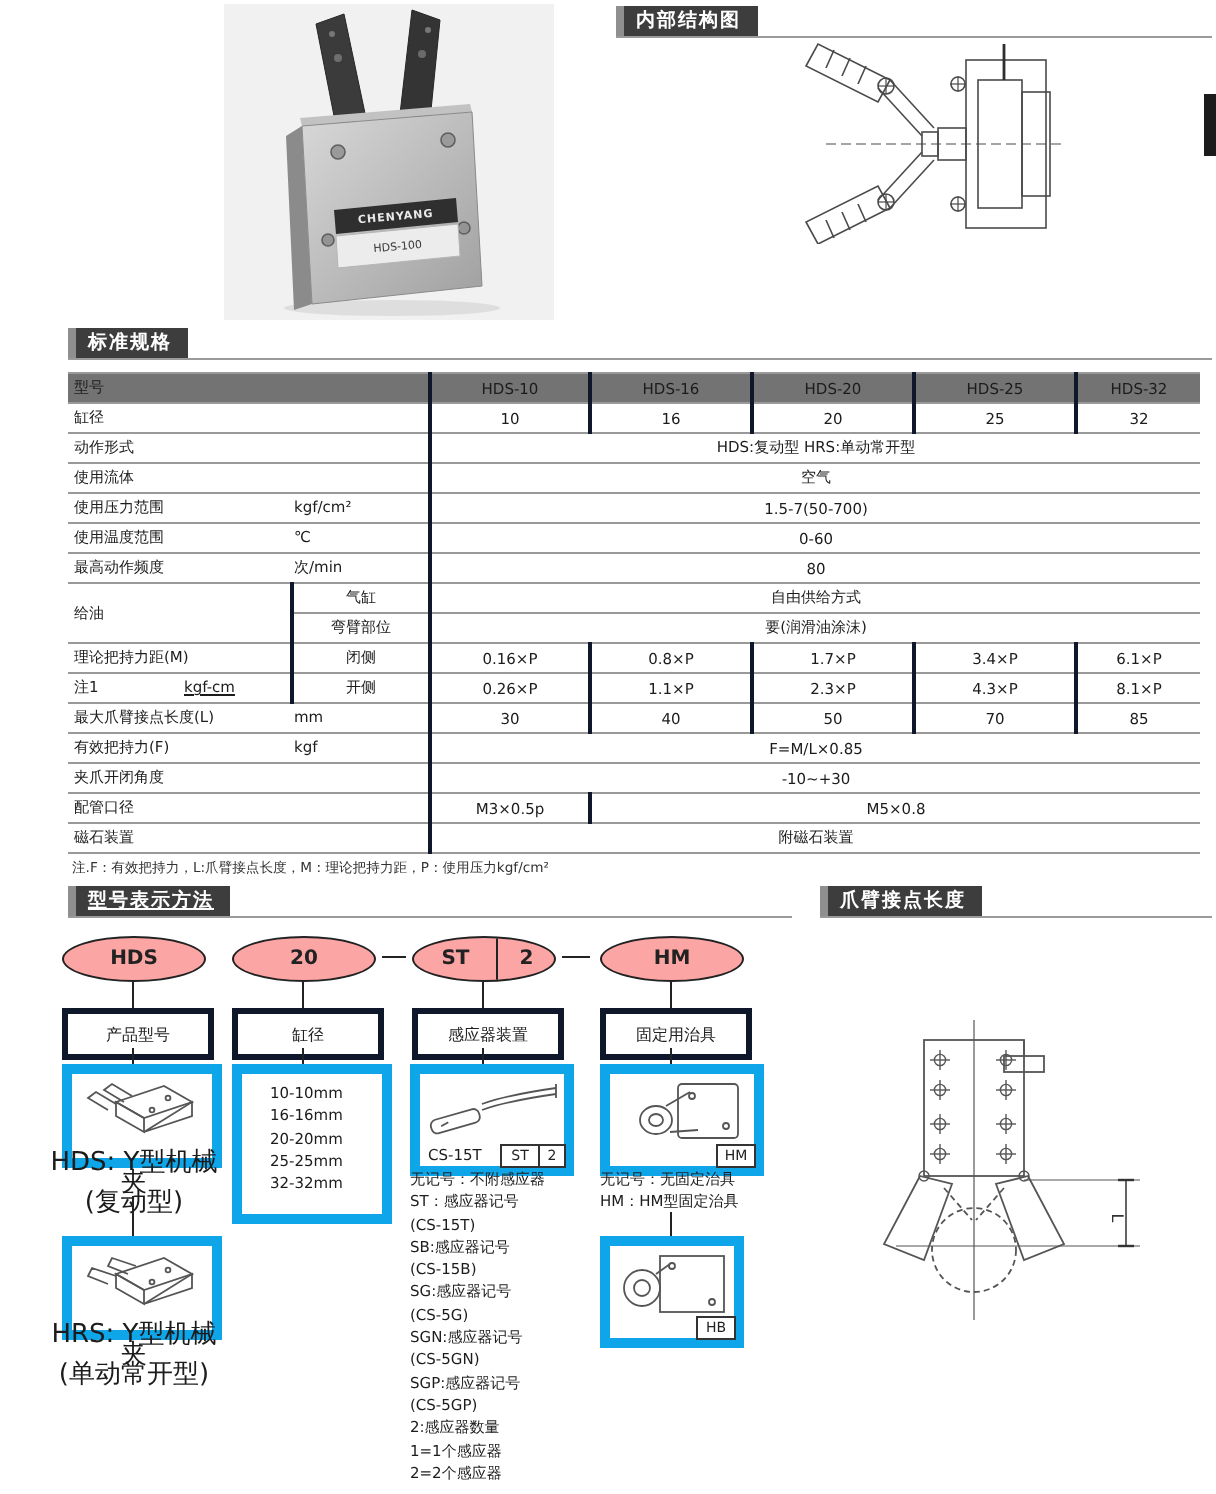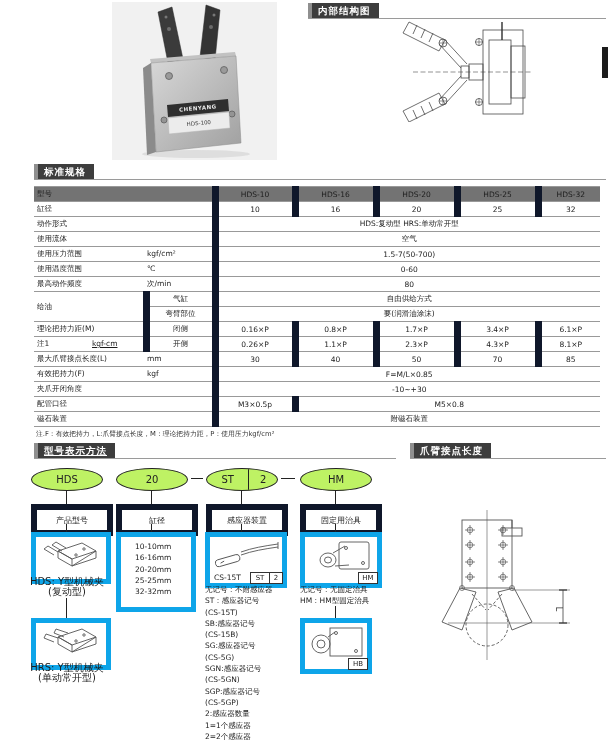--- a/index.html
+++ b/index.html
@@ -13,36 +13,36 @@
   .pagetab{position:absolute;left:602px;top:47px;width:6px;height:31px;background:#1c1c1c;}
   
   table.spec{position:absolute;left:34px;top:186px;width:566px;border-collapse:collapse;
              table-layout:fixed;font-size:7.5px;}
   table.spec td{border-top:1px solid #999;height:14px;padding:0 3px;white-space:nowrap;
                 overflow:hidden;color:#1c1c1c;}
   table.spec tr.last td{border-bottom:1px solid #999;}
   td.lab{text-align:left;position:relative;}
   td.sub{text-align:center;}
   td.val{text-align:center;}
-  td.vl{border-left:7px solid #0f172a;}
+  td.vl{border-left:2px solid #0f172a;}
   tr.head td{background:#737373;}
   .unit{position:absolute;left:113px;top:0;line-height:14px;}
   .unit2{position:absolute;left:58px;top:0;line-height:14px;text-decoration:underline;}
   .note{position:absolute;left:36px;top:429px;font-size:6.8px;color:#333;white-space:nowrap;}
   
   .ell{position:absolute;top:468px;height:21px;border:1.2px solid #222;border-radius:50%;
-       background:#bef264;display:flex;align-items:center;justify-content:center;
-       font-size:10px;font-weight:normal;overflow:hidden;}
+       background:#fca5a5;display:flex;align-items:center;justify-content:center;
+       font-size:10px;font-weight:bold;overflow:hidden;}
   .ell .half{height:100%;display:flex;align-items:center;justify-content:center;}
   .hdash{position:absolute;top:478px;height:1px;background:#222;}
   .vline{position:absolute;width:1px;background:#222;}
-  .mbox{position:absolute;border:6px solid #0f172a;background:#fff;display:flex;
+  .mbox{position:absolute;border:3px solid #0f172a;background:#fff;display:flex;
         align-items:center;justify-content:center;font-size:8px;}
   .dbox{position:absolute;border:5px solid #0ea5e9;background:#fff;}
-  .clab{position:absolute;font-size:10px;text-align:center;line-height:10px;color:#1c1c1c;}
+  .clab{position:absolute;font-size:13px;text-align:center;line-height:10px;color:#1c1c1c;}
   .tlist{position:absolute;font-size:7.5px;line-height:11.3px;color:#1c1c1c;white-space:nowrap;}
   .tag{position:absolute;right:-1px;bottom:-1px;display:flex;border:1px solid #333;
        background:#fff;font-size:7px;line-height:10px;}
   .tag span{padding:0 2px;display:block;text-align:center;}
   .tag span+span{border-left:1px solid #333;}
   .cslab{position:absolute;left:4px;bottom:1px;font-size:7.5px;color:#1c1c1c;}
   svg{display:block;}
 </style>
 </head>
 <body>

